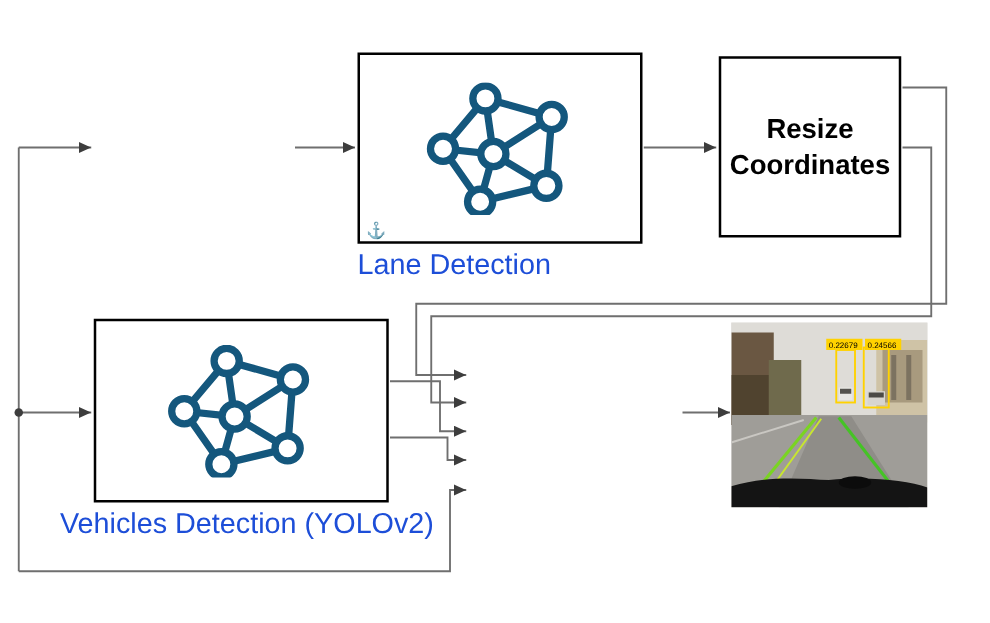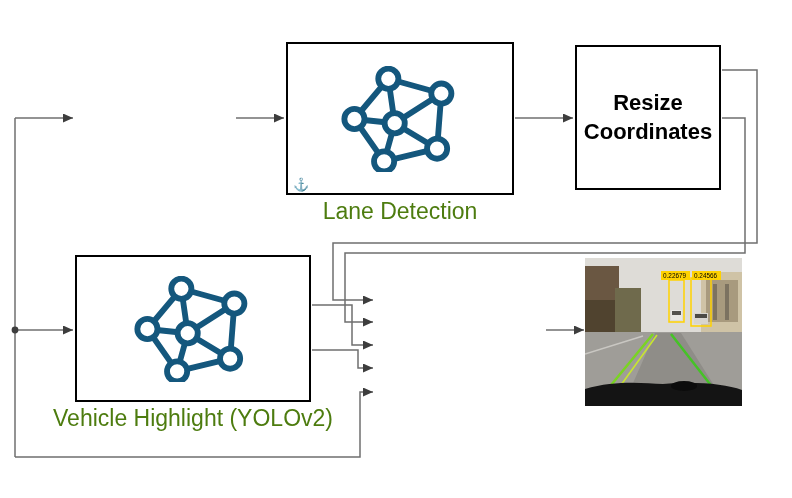--- a/index.html
+++ b/index.html
@@ -11,21 +11,21 @@
     position:absolute;background:#ffffff;border:2px solid #000000;
     display:flex;align-items:center;justify-content:center;text-align:center;
     box-sizing:border-box;
   }
   .block-label{
     font-weight:bold;color:#000000;white-space:pre-line;line-height:1.3;
   }
   .fs23{font-size:23px;}
   .fs22{font-size:22px;}
   .caption{
-    position:absolute;font-size:23px;color:#4d7c0f;text-align:center;
+    position:absolute;font-size:23px;color:#1d4ed8;
     white-space:nowrap;
   }
   .wires{position:absolute;left:0;top:0;pointer-events:none;}
   .anchor-glyph{
     position:absolute;left:5px;bottom:2px;font-size:13px;color:#9a9a9a;line-height:1;
   }
   .nn-icon{display:block;}
   .display-img{
     position:absolute;overflow:hidden;background:#dedcd7;
   }
@@ -91,21 +91,21 @@
       <g fill="#ffffff" stroke-width="5.5" stroke="#14577D">
         <circle cx="12" cy="50" r="9.5"></circle>
         <circle cx="44" cy="12" r="9.5"></circle>
         <circle cx="50" cy="54" r="9.5"></circle>
         <circle cx="40" cy="90" r="9.5"></circle>
         <circle cx="94" cy="26" r="9.5"></circle>
         <circle cx="90" cy="78" r="9.5"></circle>
       </g>
     </svg>
   </div>
-  <div class="caption" style="left:48px;top:405px;width:290px;">Vehicle Highlight (YOLOv2)</div>
+  <div class="caption" style="left:48px;top:405px;width:290px;">Vehicles Detection (YOLOv2)</div>
 
 
   <div class="display-img" style="left:585px;top:258px;width:157px;height:148px;">
     <svg width="157" height="148" viewBox="0 0 157 148">
 
       <rect x="0" y="0" width="157" height="78" fill="#dedcd7"></rect>
 
       <rect x="0" y="8" width="34" height="74" fill="#6a5742"></rect>
       <rect x="0" y="42" width="34" height="40" fill="#50432f"></rect>
       <rect x="30" y="30" width="26" height="48" fill="#6f6a4c"></rect>

